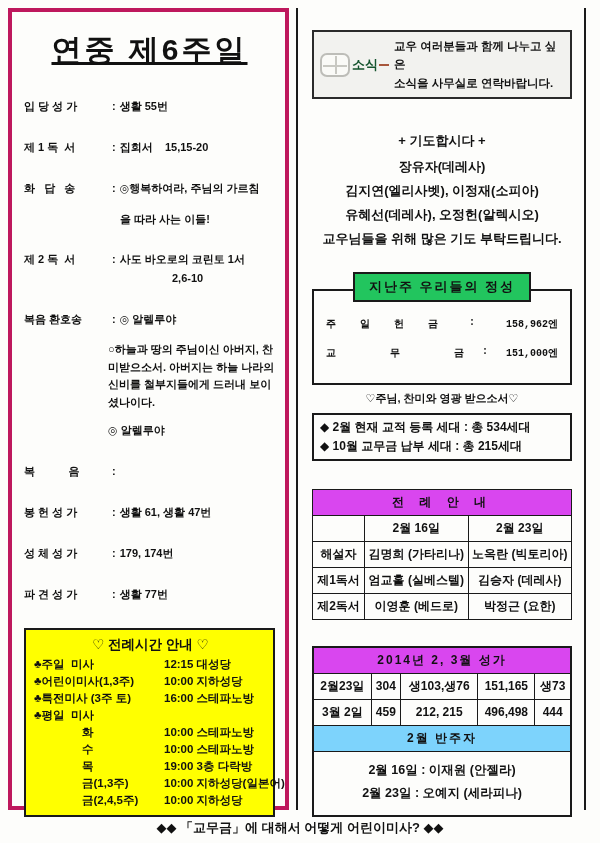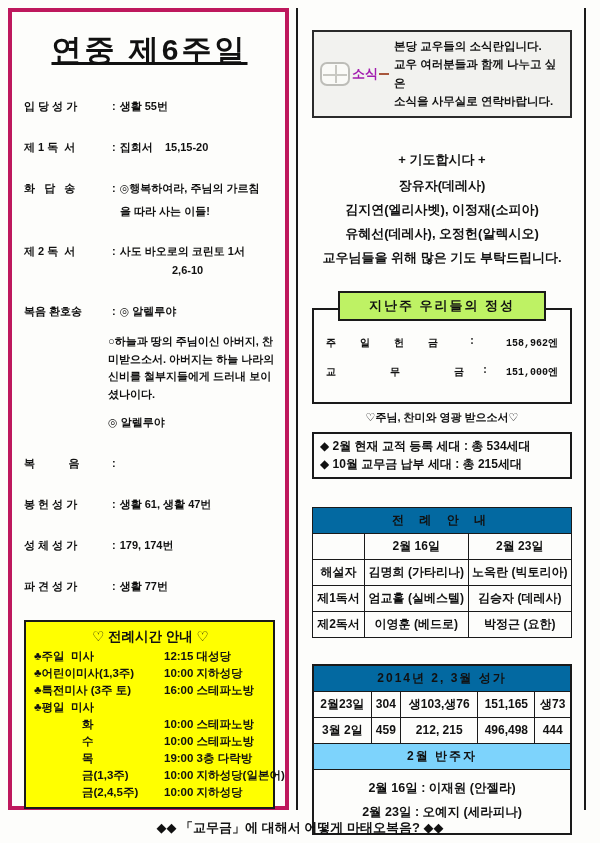--- a/index.html
+++ b/index.html
@@ -19,21 +19,21 @@
   .main-title {
     text-align:center; font-size:30px; font-weight:700;
     text-decoration:underline; letter-spacing:3px;
     margin:10px 0 28px 0;
   }
   .entry { margin-bottom:26px; font-size:11px; font-weight:700; line-height:1.35; }
   .entry .line1 { display:flex; }
   .entry .lbl { width:88px; flex:none; white-space:pre; }
   .entry .colon { flex:none; margin-right:4px; }
   .entry .val { white-space:pre-wrap; }
-  .cont-a { margin-left:96px; margin-top:8px; }
+  .cont-a { margin-left:96px; margin-top:16px; }
   .cont-b { margin-left:148px; margin-top:4px; }
   .gospel-body { margin-left:84px; margin-top:14px; line-height:1.6; width:172px; }
   .gospel-tail { margin-left:84px; margin-top:12px; }
 
   .schedule-box {
     background:#ffff00; border:2px solid #1a1a1a;
     padding:6px 6px 6px 8px; font-size:11.5px; font-weight:700;
     margin-top:14px; line-height:1.3;
   }
   .schedule-title { text-align:center; font-size:13.5px; margin-bottom:4px; }
@@ -52,42 +52,42 @@
     border:2px solid #2a2a2a; background:#f2f2ef;
     display:flex; align-items:center; padding:5px 6px; margin-bottom:30px;
   }
   .news-icon { flex:none; width:74px; display:flex; align-items:center; }
   .news-glyph {
     width:30px; height:24px; border:2px solid #bdbdb8; border-radius:7px;
     position:relative; background:#fafaf7; margin-right:2px;
   }
   .news-glyph::before { content:""; position:absolute; left:50%; top:1px; bottom:1px; width:2px; background:#c8c8c2; }
   .news-glyph::after { content:""; position:absolute; top:50%; left:1px; right:1px; height:2px; background:#c8c8c2; }
-  .news-label { color:#a21caf; font-weight:700; font-size:13px; position:relative; }
+  .news-label { color:#14532d; font-weight:700; font-size:13px; position:relative; }
   .news-label::after { content:""; display:inline-block; width:10px; border-top:2px solid #a8573c; vertical-align:middle; margin-left:1px; }
   .news-text { font-size:11.5px; font-weight:700; line-height:1.6; }
 
   .pray { text-align:center; font-size:13px; font-weight:700; line-height:1.85; margin-bottom:8px; }
   .pray-title { margin-bottom:2px; }
 
   .offer-wrap { margin-bottom:4px; }
   .offer-title {
-    width:208px; margin:0 auto; position:relative; top:13px; z-index:2;
-    background:#bef264; border:2px solid #1a1a1a; text-align:center;
+    width:178px; margin:0 auto; position:relative; top:13px; z-index:2;
+    background:#22c55e; border:2px solid #1a1a1a; text-align:center;
     font-size:13px; font-weight:700; letter-spacing:2px; padding:4px 0;
   }
   .offer-box { border:2px solid #1a1a1a; padding:26px 12px 8px 12px; }
   .offer-row { display:flex; justify-content:space-between; font-size:10px; font-weight:700; margin-bottom:15px;font-family:Liberation Mono, monospace; }
   .offer-row .lbl { white-space:pre; }
   .blessing { text-align:center; font-size:11px; font-weight:700; margin:6px 0 7px 0; }
   .stats-box { border:2px solid #1a1a1a; padding:3px 6px; font-size:12px; font-weight:700; line-height:1.55; margin-bottom:28px; }
 
   table { border-collapse:collapse; width:100%; }
   td, th { border:1.6px solid #1a1a1a; font-size:12px; font-weight:700; text-align:center; padding:4px 2px; }
-  .thead { background:#0369a1; letter-spacing:6px; padding:4px 0; }
+  .thead { background:#d946ef; letter-spacing:6px; padding:4px 0; }
   .liturgy-table { margin-bottom:26px; }
   .liturgy-table .role { width:52px; padding:4px 1px; }
 
   .hymn-box { border:2px solid #1a1a1a; margin-bottom:28px; }
   .hymn-box table td { border-width:1.4px; }
   .hymn-box table tr:first-child td { border-top:none; }
   .hymn-box table td:first-child { border-left:none; }
   .hymn-box table td:last-child { border-right:none; }
   .hymn-title { letter-spacing:2px; }
   .accomp-band { background:#7dd3fc; letter-spacing:2px; }
@@ -224,21 +224,20 @@
   </div>
 
   <div class="right-col">
 
     <div class="news-box">
       <span class="news-icon">
         <span class="news-glyph"></span>
         <span class="news-label">소식</span>
       </span>
       <span class="news-text">
-        <div>본당 교우들의 소식란입니다.</div>
         <div>교우 여러분들과 함께 나누고 싶은</div>
         <div>소식을 사무실로 연락바랍니다.</div>
       </span>
     </div>
 
     <div class="pray">
       <div class="pray-title">+ 기도합시다 +</div>
       <div>장유자(데레사)</div>
       <div>김지연(엘리사벳),  이정재(소피아)</div>
       <div>유혜선(데레사), 오정헌(알렉시오)</div>
@@ -322,14 +321,14 @@
       </tbody>
         </table>
       <div class="accomp-lines">
         <div>2월 16일 : 이재원 (안젤라)</div>
         <div>2월 23일 : 오예지 (세라피나)</div>
       </div>
     </div>
 
   </div>
 
-  <div class="footer">◆◆ 「교무금」에 대해서 어떻게 마태오복음? ◆◆</div>
+  <div class="footer">◆◆ 「교무금」에 대해서 어떻게 어린이미사? ◆◆</div>
 </div>
 
 </body></html>

